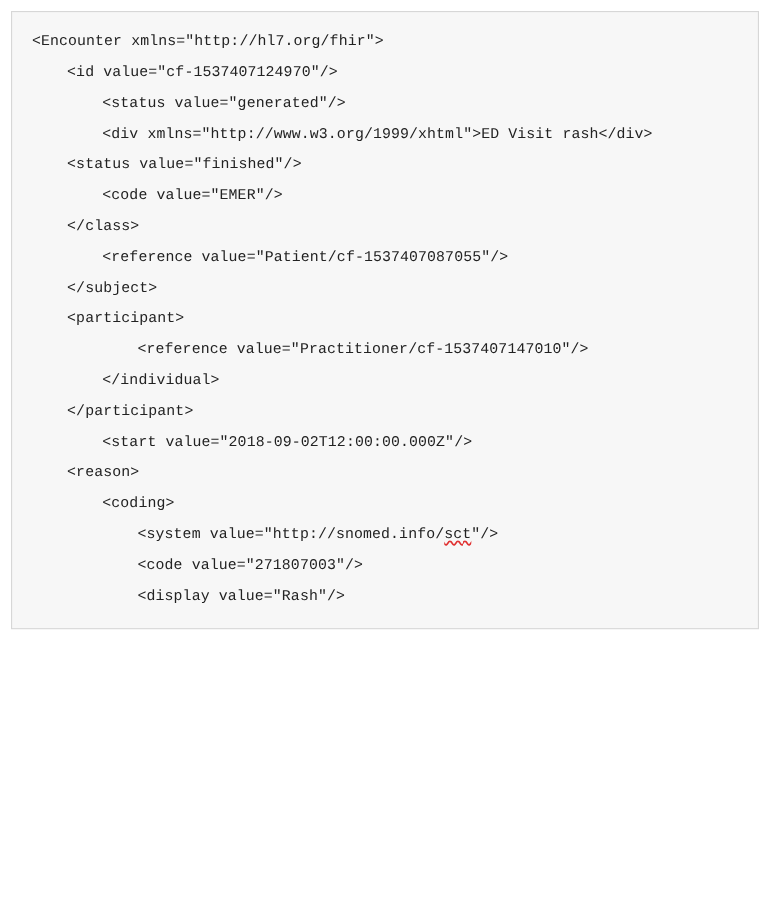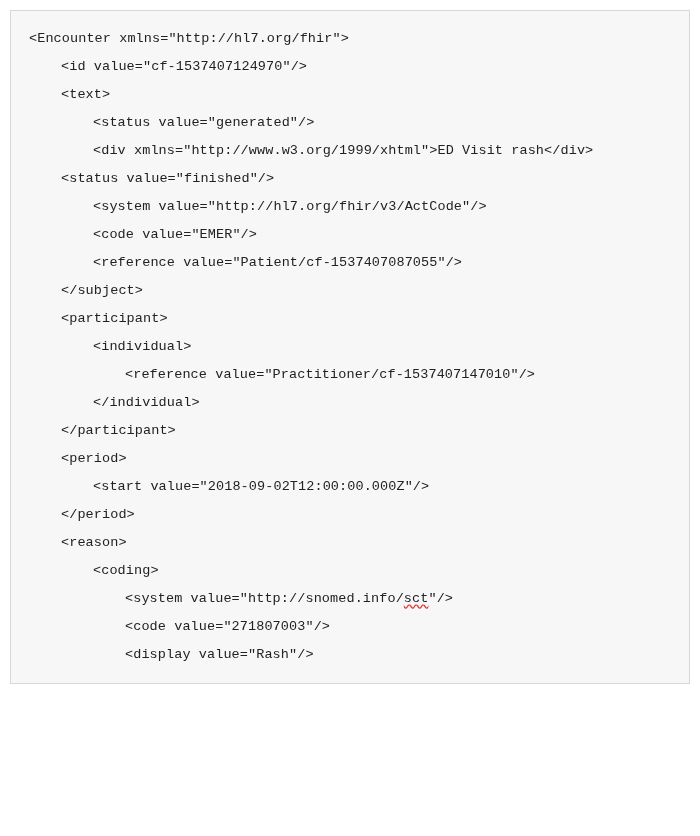--- a/index.html
+++ b/index.html
@@ -30,35 +30,31 @@
     text-decoration-skip-ink: none;
     text-underline-offset: 2px;
   }
 </style>
 </head>
 <body>
 
 <div class="code-box">
   <div class="line">&lt;Encounter xmlns="http://hl7.org/fhir"&gt;</div>
   <div class="line i1">&lt;id value="cf-1537407124970"/&gt;</div>
-  <div class="line i1">&lt;text&gt;</div>
   <div class="line i2">&lt;status value="generated"/&gt;</div>
   <div class="line i2">&lt;div xmlns="http://www.w3.org/1999/xhtml"&gt;ED Visit rash&lt;/div&gt;</div>
   <div class="line i1">&lt;status value="finished"/&gt;</div>
-  <div class="line i2">&lt;system value="http://hl7.org/fhir/v3/ActCode"/&gt;</div>
   <div class="line i2">&lt;code value="EMER"/&gt;</div>
+  <div class="line i1">&lt;/class&gt;</div>
   <div class="line i2">&lt;reference value="Patient/cf-1537407087055"/&gt;</div>
   <div class="line i1">&lt;/subject&gt;</div>
   <div class="line i1">&lt;participant&gt;</div>
-  <div class="line i2">&lt;individual&gt;</div>
   <div class="line i3">&lt;reference value="Practitioner/cf-1537407147010"/&gt;</div>
   <div class="line i2">&lt;/individual&gt;</div>
   <div class="line i1">&lt;/participant&gt;</div>
-  <div class="line i1">&lt;period&gt;</div>
   <div class="line i2">&lt;start value="2018-09-02T12:00:00.000Z"/&gt;</div>
-  <div class="line i1">&lt;/period&gt;</div>
   <div class="line i1">&lt;reason&gt;</div>
   <div class="line i2">&lt;coding&gt;</div>
   <div class="line i3"><span>&lt;system value="http://snomed.info/</span><span class="typo">sct</span><span>"/&gt;</span></div>
   <div class="line i3">&lt;code value="271807003"/&gt;</div>
   <div class="line i3">&lt;display value="Rash"/&gt;</div>
 
 </div>
 
 </body></html>

